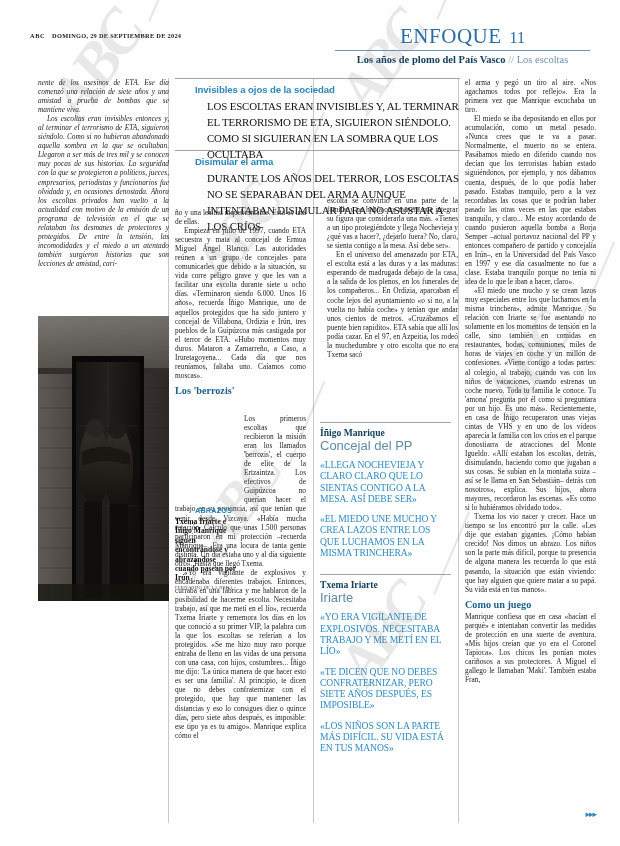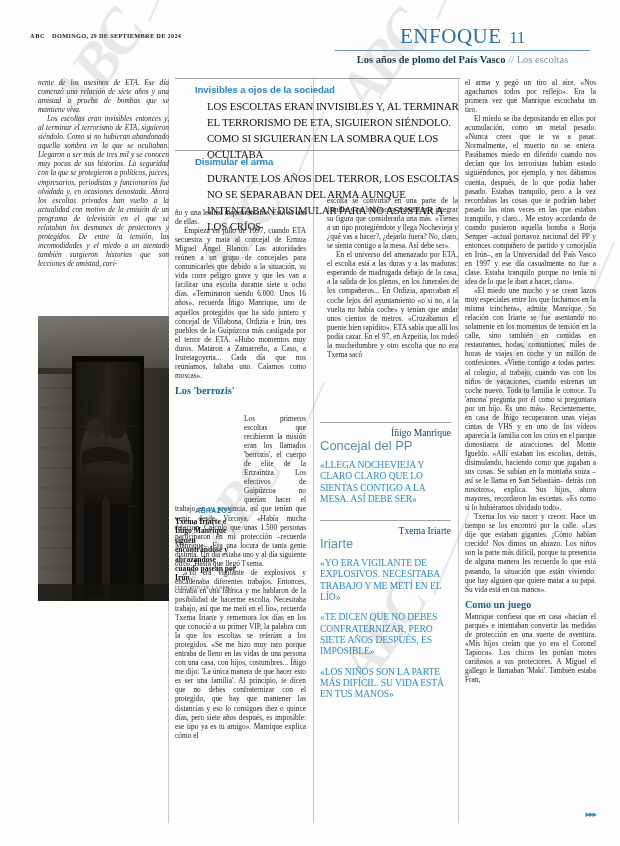--- a/index.html
+++ b/index.html
@@ -85,22 +85,22 @@
   .cap-credit { font-size: 4.6px; letter-spacing: 0.25px; color: #4a4a4a;
                 margin-top: 2px; font-family: "Liberation Serif", serif; }
 
   
   .subhead { font-size: 10.2px; font-weight: bold; color: #1b5f8d;
              font-family: "Liberation Serif", serif; margin: 5px 0 2px 0; }
 
   
   .qsrc { margin-top: 2px; }
   .qrule { border-top: 0.8px solid #9aa7ae; margin-bottom: 4px; }
-  .qname { font-size: 9.6px; font-weight: normal; color: #0f3e5c;
-           font-family: "Liberation Serif", serif; text-align: right; }
+  .qname { font-size: 9.6px; font-weight: bold; color: #0f3e5c;
+           font-family: "Liberation Serif", serif; }
   .qrole { font-size: 13px; color: #5d8da8; font-family: "Liberation Sans", sans-serif;
            margin-top: 0px; margin-bottom: 6px; }
   .quote { font-size: 9.6px; line-height: 11.3px; color: #2f8cc4;
            font-family: "Liberation Serif", serif; margin-bottom: 9px;
            letter-spacing: -0.1px; }
 </style>
 </head>
 <body>
 
 <div class="page">
@@ -261,20 +261,21 @@
         <p class="body">En el universo del amenazado por ETA, el escolta está a las duras y a las maduras: esperando de madrugada debajo de la casa, a la salida de los plenos, en los funerales de los compañeros... En Ordizia, aparcaban el coche lejos del ayuntamiento «o si no, a la vuelta no había coche» y tenían que andar unos cientos de metros. «Cruzábamos el puente bien rapidito». ETA sabía que allí los podía cazar. En el 97, en Azpeitia, los rodeó la muchedumbre y otro escolta que no era Txema sacó</p>
       </div>
 
       <div style="position:absolute; top:342px; left:0; width:131px;">
 
         <div class="qsrc">
           <div class="qrule"></div>
           <div class="qname">Íñigo Manrique</div>
           <div class="qrole">Concejal del PP</div>
           <div class="quote">«LLEGA NOCHEVIEJA Y CLARO CLARO QUE LO SIENTAS CONTIGO A LA MESA. ASÍ DEBE SER»</div>
+          <div class="quote">«EL MIEDO UNE MUCHO Y CREA LAZOS ENTRE LOS QUE LUCHAMOS EN LA MISMA TRINCHERA»</div>
         </div>
 
         <div class="qsrc" style="margin-top:16px;">
           <div class="qrule"></div>
           <div class="qname">Txema Iriarte</div>
           <div class="qrole">Iriarte</div>
           <div class="quote">«YO ERA VIGILANTE DE EXPLOSIVOS. NECESITABA TRABAJO Y ME METÍ EN EL LÍO»</div>
           <div class="quote">«TE DICEN QUE NO DEBES CONFRATERNIZAR, PERO SIETE AÑOS DESPUÉS, ES IMPOSIBLE»</div>
           <div class="quote">«LOS NIÑOS SON LA PARTE MÁS DIFÍCIL. SU VIDA ESTÁ EN TUS MANOS»</div>
         </div>

